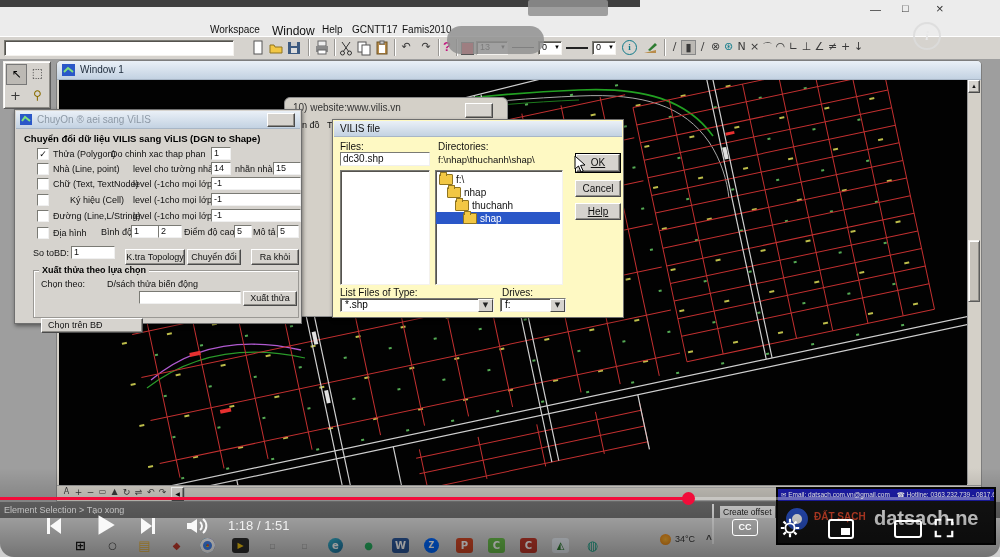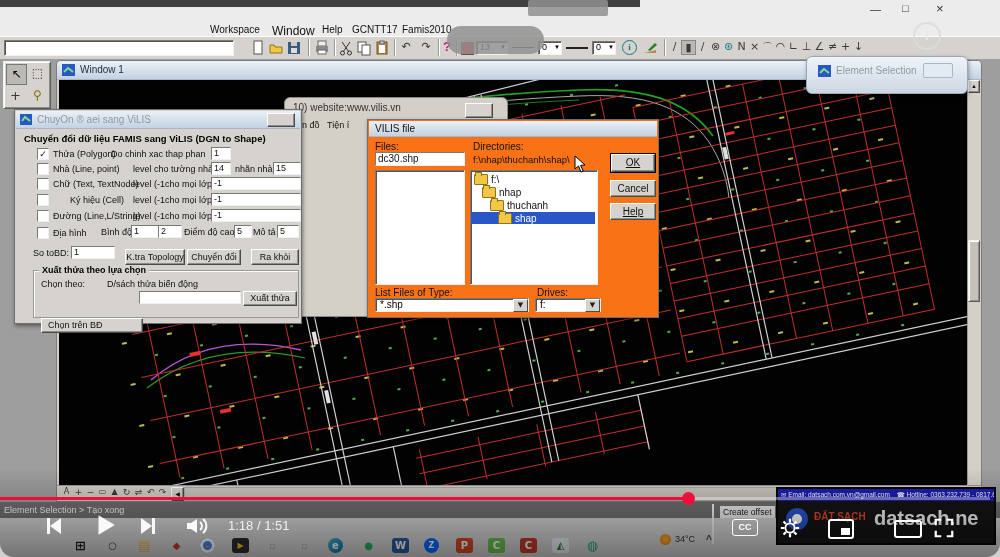--- a/index.html
+++ b/index.html
@@ -212,21 +212,21 @@
 
   <div class="abs dlg" style="left:14px;top:109px;width:286px;height:213px;">
     <div class="abs tbar" style="left:1px;top:1px;right:1px;height:17px;">
       <svg class="abs" style="left:4px;top:3px" width="12" height="11">
           <rect width="12" height="11" fill="#2a57c8"></rect>
           <path d="M2,7 L5,3 L10,7" stroke="#7ee07e" stroke-width="2" fill="none"></path>
         </svg>
       <span class="abs ttxt gray nw" style="left:21px;top:3px;">ChuyOn ® aei sang ViLIS</span>
       <span class="abs btn" style="right:5px;top:2px;width:26px;height:12px;"></span>
     </div>
-    <span class="abs nw" style="left:9px;top:23px;font:bold 9.5px 'Liberation Sans',sans-serif;color:#000;">Chuyển đổi dữ liệu FAMIS sang  ViLIS (DGN to Shape)</span>
+    <span class="abs nw" style="left:9px;top:23px;font:bold 9.5px 'Liberation Sans',sans-serif;color:#000;">Chuyển đổi dữ liệu VILIS sang  ViLIS (DGN to Shape)</span>
 
     <span class="abs chk" style="left:22px;top:38px;">✓</span>
     <span class="abs lbl nw" style="left:38px;top:39px;">Thửa (Polygon)</span>
     <span class="abs lbl nw" style="left:96px;top:39px;">Do chinh xac thap phan</span>
     <span class="abs inp" style="left:196px;top:37px;width:16px;height:11px;">1</span>
 
     <span class="abs chk" style="left:22px;top:53px;"></span>
     <span class="abs lbl nw" style="left:38px;top:54px;">Nhà (Line, point)</span>
     <span class="abs lbl nw" style="left:118px;top:54px;">level cho tường nhà</span>
     <span class="abs inp" style="left:196px;top:52px;width:16px;height:11px;">14</span>
@@ -266,21 +266,21 @@
 
     <div class="abs" style="left:18px;top:160px;width:264px;height:46px;border:1px solid #9a9894;box-shadow:inset 1px 1px 0 #fff;"></div>
     <span class="abs nw" style="left:24px;top:155px;font:bold 9px 'Liberation Sans',sans-serif;color:#000;background:#d6d3ce;padding:0 3px;">Xuất thửa theo lựa chọn</span>
     <span class="abs lbl nw" style="left:26px;top:169px;">Chọn theo:</span>
     <span class="abs lbl nw" style="left:92px;top:169px;">D/sách thửa biến động</span>
     <span class="abs btn" style="left:26px;top:181px;width:94px;height:13px;line-height:13px;text-align:left;padding-left:6px;margin-top:27px;">Chọn trên BĐ</span>
     <span class="abs inp" style="left:124px;top:181px;width:98px;height:11px;"></span>
     <span class="abs btn" style="left:228px;top:181px;width:52px;height:13px;line-height:13px;">Xuất thửa</span>
   </div>
 
-  <div class="abs dlg" style="left:367px;top:119px;width:290px;height:197px;background:#f97316;">
+  <div class="abs dlg" style="left:332px;top:119px;width:290px;height:197px;background:#fef9c3;">
     <div class="abs tbar" style="left:1px;top:1px;right:1px;height:15px;">
       <span class="abs ttxt nw" style="left:6px;top:2px;font-weight:normal;color:#111;">VILIS file</span>
     </div>
     <span class="abs lbl10 nw" style="left:7px;top:21px;">Files:</span>
     <span class="abs inp" style="left:7px;top:32px;width:86px;height:12px;font-size:10px;line-height:12px;">dc30.shp</span>
     <div class="abs sunken" style="left:7px;top:50px;width:88px;height:113px;"></div>
     <span class="abs lbl10 nw" style="left:105px;top:21px;">Directories:</span>
     <span class="abs lbl nw" style="left:105px;top:34px;font-size:9.5px;">f:\nhap\thuchanh\shap\</span>
     <div class="abs sunken" style="left:102px;top:50px;width:126px;height:113px;">
       <div class="tree-row" style="left:3px;top:2px;width:118px;">
@@ -306,28 +306,20 @@
     <span class="abs lbl10 nw" style="left:7px;top:167px;">List Files of Type:</span>
     <div class="abs sunken" style="left:7px;top:178px;width:152px;height:12px;font:10px 'Liberation Sans',sans-serif;"><span style="padding-left:4px;">*.shp</span><span class="abs combo-arrow" style="right:0;top:0;">▼</span></div>
     <span class="abs lbl10 nw" style="left:169px;top:167px;">Drives:</span>
     <div class="abs sunken" style="left:167px;top:178px;width:64px;height:12px;font:10px 'Liberation Sans',sans-serif;"><span style="padding-left:4px;">f:</span><span class="abs combo-arrow" style="right:0;top:0;">▼</span></div>
   </div>
 
   <svg class="abs" style="left:574px;top:155px" width="12" height="18" viewBox="0 0 12 18">
       <path d="M1,1 L1,14 L4.5,11 L7,17 L9.2,16 L6.6,10.4 L11,10 Z" fill="#fff" stroke="#000" stroke-width="1"></path>
     </svg>
 
-  <div class="abs" style="left:806px;top:56px;width:160px;height:36px;background:linear-gradient(#f0f4f9,#ccd7e3);border:1px solid #9aa8b8;border-radius:6px;box-shadow:1px 2px 4px rgba(0,0,0,.35);">
-    <svg class="abs" style="left:11px;top:8px" width="13" height="12">
-        <rect width="13" height="12" fill="#2a57c8"></rect>
-        <path d="M2,8 L6,4 L11,8" stroke="#7ee07e" stroke-width="2" fill="none"></path>
-      </svg>
-    <span class="abs ttxt gray nw" style="left:29px;top:8px;">Element Selection</span>
-    <span class="abs" style="left:116px;top:6px;width:28px;height:13px;background:#e4eaf1;border:1px solid #aab6c2;border-radius:2px;"></span>
-  </div>
 
   <div class="abs blob" style="left:528px;top:0;width:80px;height:16px;border-radius:2px;"></div>
   <div class="abs blob" style="left:447px;top:26px;width:97px;height:28px;border-radius:14px;"></div>
 
   <span class="abs" style="left:913px;top:22px;width:24px;height:24px;border:2px solid rgba(220,220,220,.85);border-radius:50%;color:#e8e8e8;font:italic bold 13px 'Liberation Serif',serif;text-align:center;line-height:24px;">i</span>
 
 
   <div class="abs" style="left:0;top:502px;width:1000px;height:16px;background:#6f6f6f;">
     <span class="abs nw" style="left:4px;top:3px;font:9px 'Liberation Sans',sans-serif;color:#f2f2f2;">Element Selection &gt; Tạo xong</span>
   </div>

